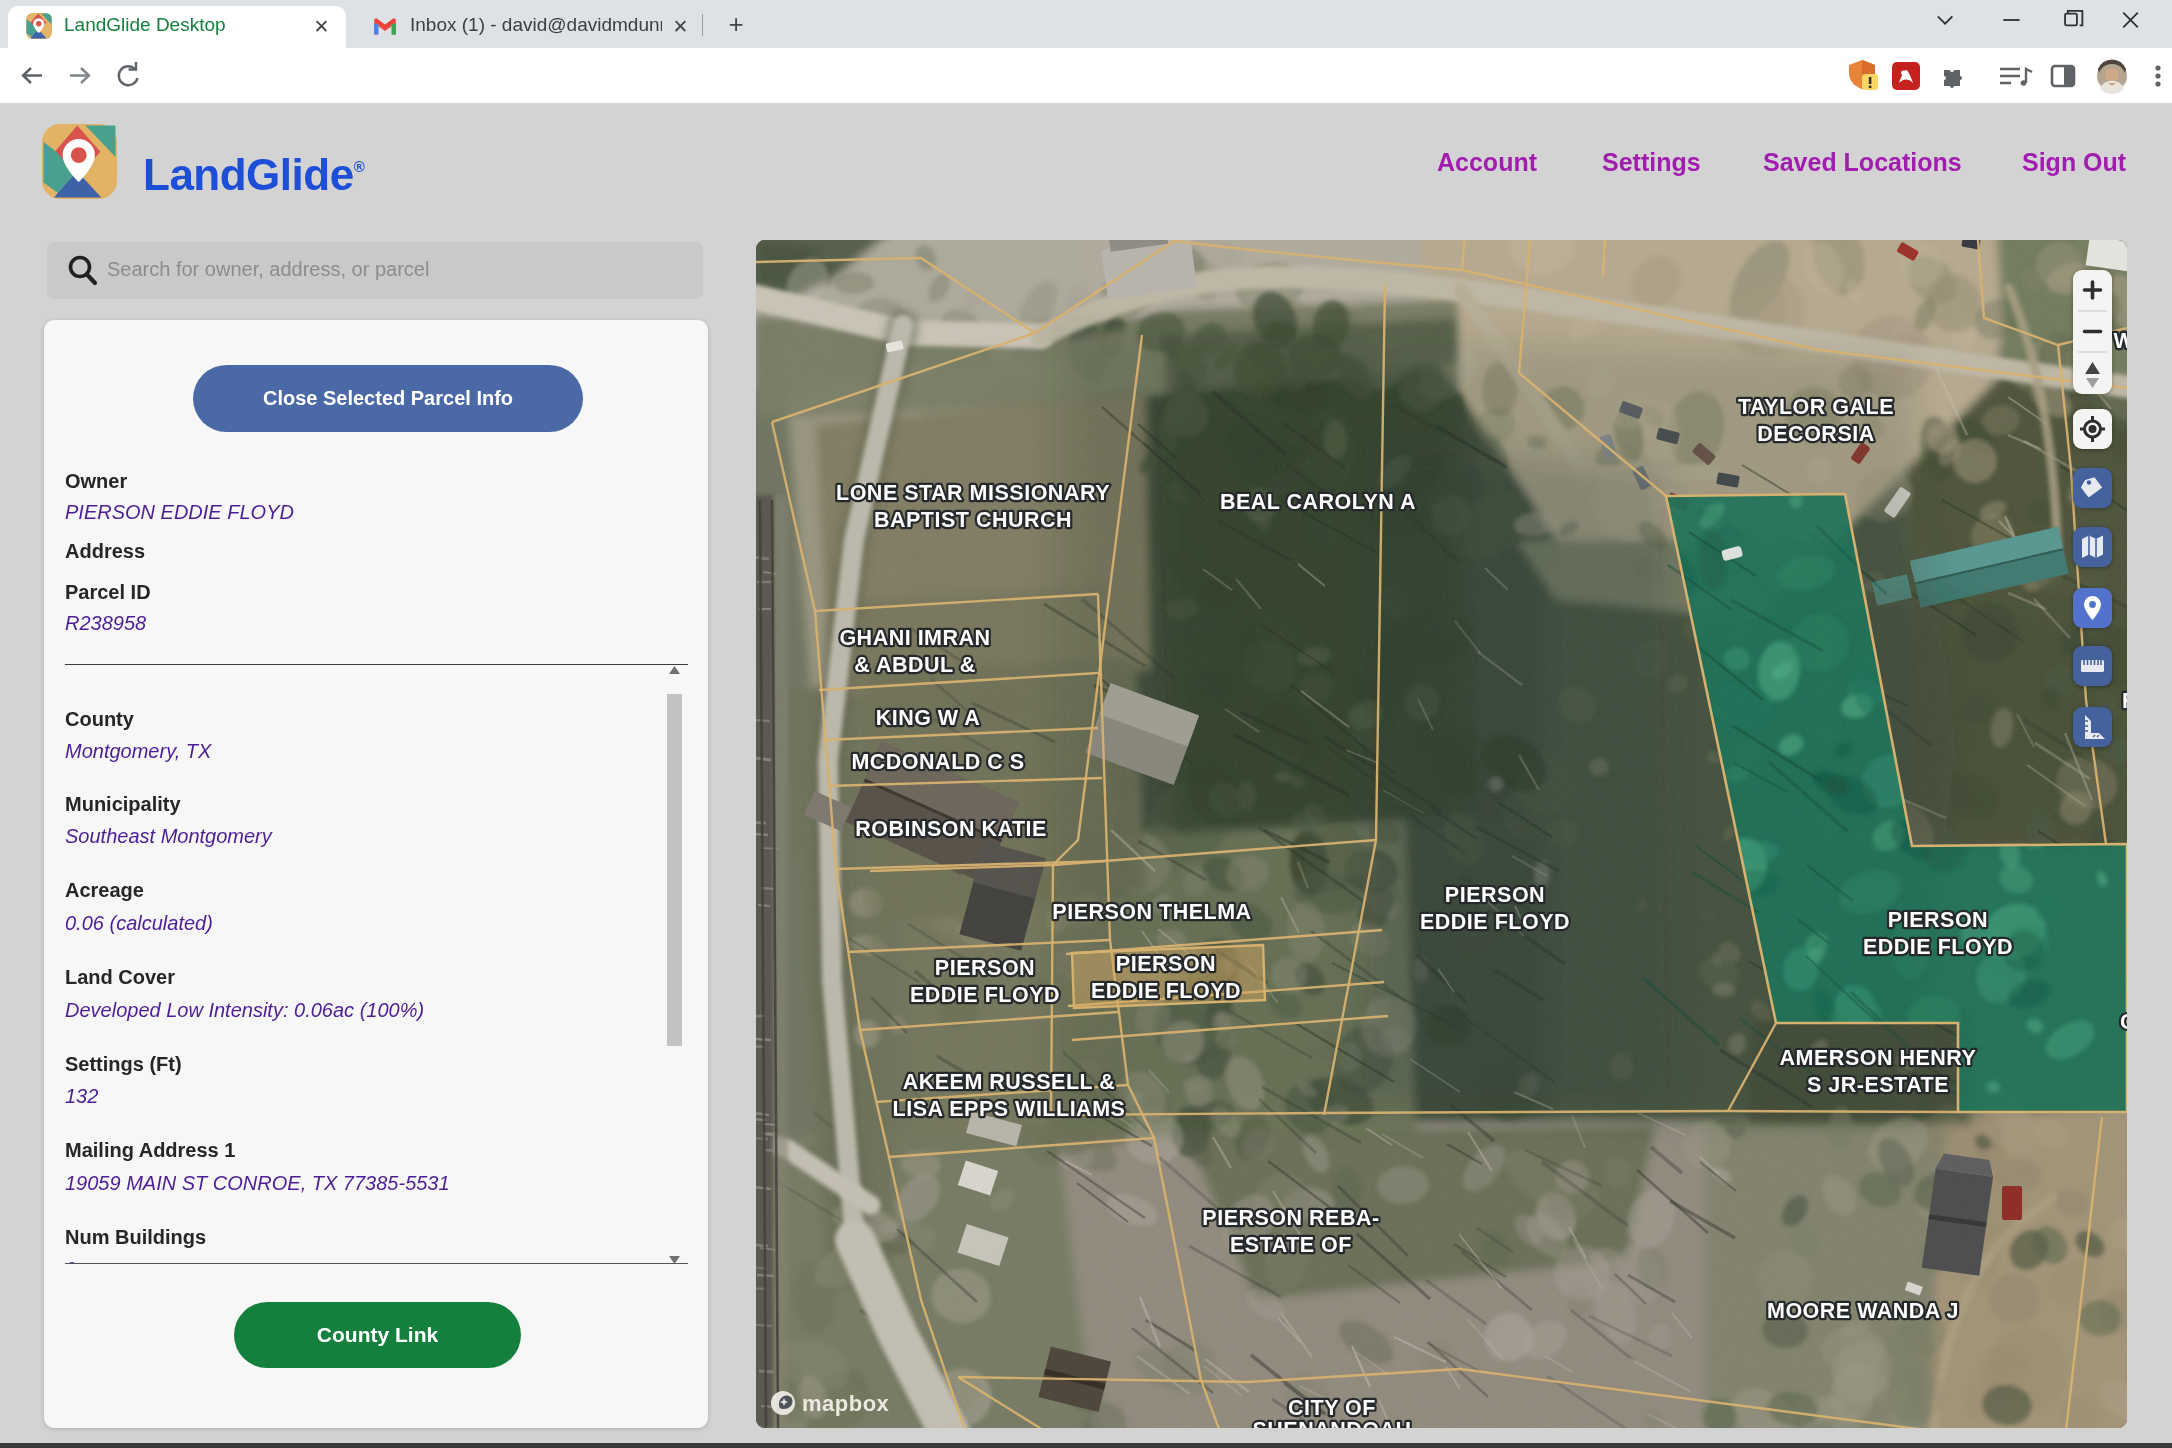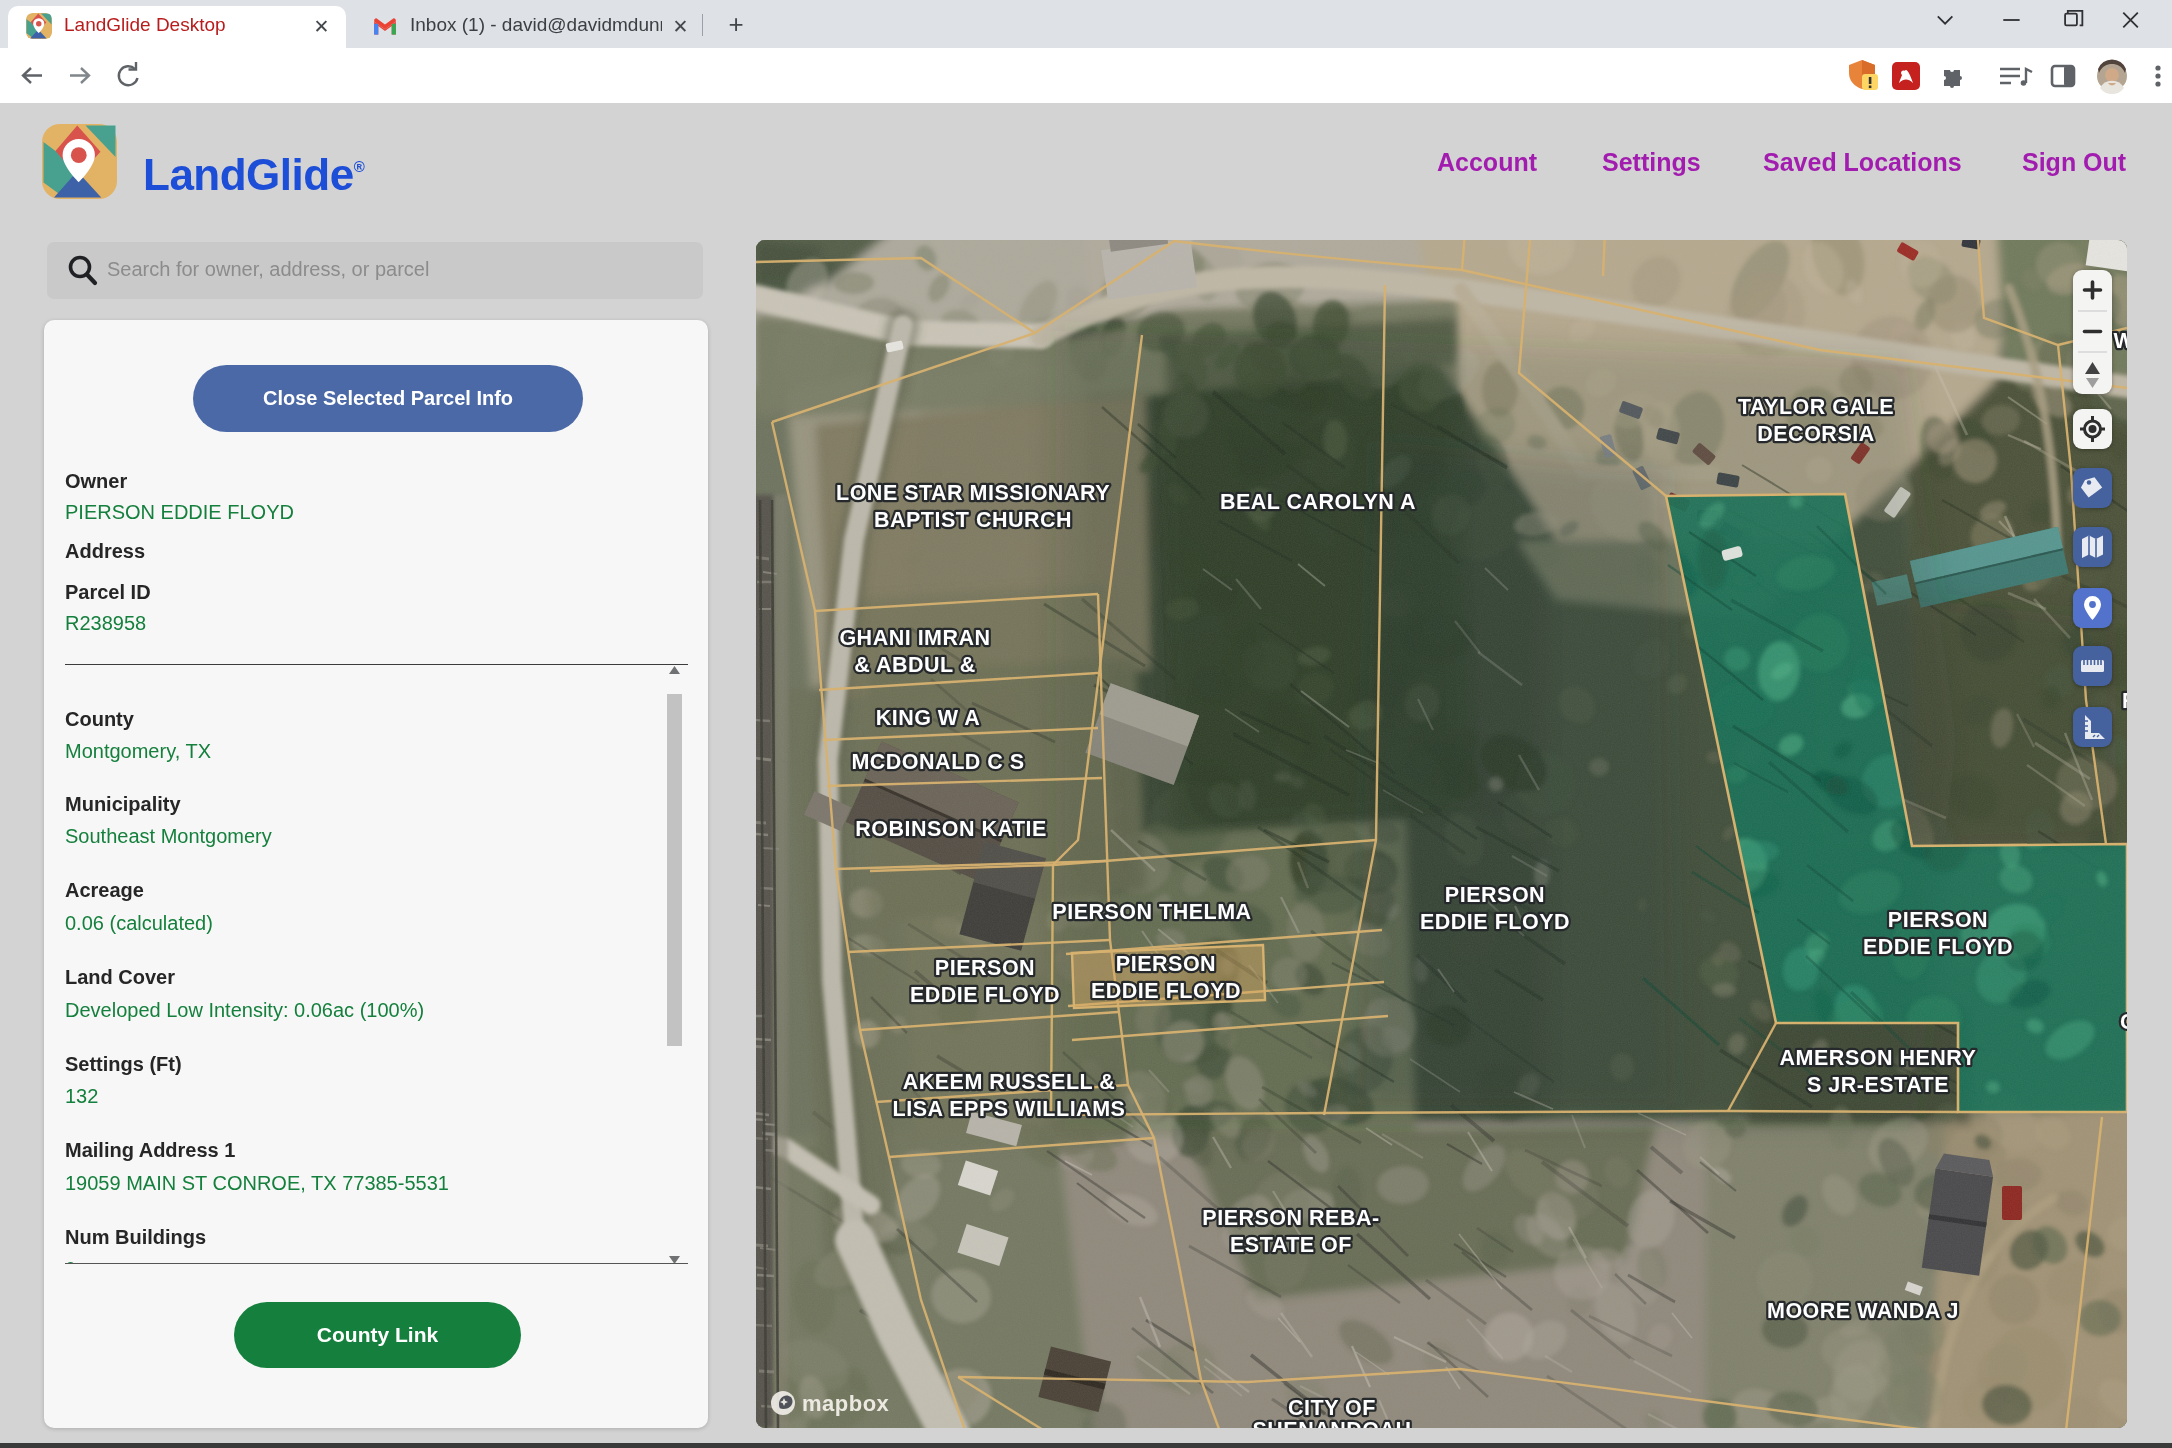--- a/index.html
+++ b/index.html
@@ -2,41 +2,41 @@
 <html><head>
 <meta charset="utf-8">
 <style>
   * { margin:0; padding:0; box-sizing:border-box; }
   html,body { width:2172px; height:1448px; overflow:hidden; font-family:"Liberation Sans", sans-serif; }
   body { background:#d3d3d3; position:relative; }
   
   .tabstrip { position:absolute; left:0; top:0; width:2172px; height:48px; background:#dee1e6; }
   .tab-active { position:absolute; left:8px; top:6px; width:338px; height:42px; background:#fff; border-radius:10px 10px 0 0; }
   .tab-fav { position:absolute; left:18px; top:7px; width:26px; height:26px; border-radius:6px; overflow:hidden; }
-  .tab-title { position:absolute; left:56px; top:8px; font-size:19px; color:#b91c1c; white-space:nowrap; }
+  .tab-title { position:absolute; left:56px; top:8px; font-size:19px; color:#15803d; white-space:nowrap; }
   .tab-x { position:absolute; top:12px; width:17px; height:17px; color:#45494d; font-size:19px; line-height:17px; text-align:center; }
   .tab2 { position:absolute; left:350px; top:6px; width:346px; height:42px; }
   .newtab { position:absolute; left:722px; top:10px; width:28px; height:28px; color:#44474a; font-size:26px; line-height:28px; text-align:center; font-weight:400;}
   .winctl { position:absolute; top:0; height:40px; color:#303134; }
   .toolbar { position:absolute; left:0; top:48px; width:2172px; height:55px; background:#ffffff; }
   .omni { position:absolute; left:162px; top:8px; width:1660px; height:40px; border-radius:20px; background:#eef1f3; }
   .urltxt { position:absolute; left:44px; top:8px; font-size:20px; color:#27292b; letter-spacing:0.2px;}
   
   .appicon { position:absolute; left:42px; top:124px; width:75px; height:76px; }
   .brand { position:absolute; left:143px; top:150px; font-size:44px; font-weight:bold; color:#1d4ed8; letter-spacing:-0.5px; }
   .brand sup { font-size:15px; vertical-align:18px; line-height:0; }
   .nav { position:absolute; top:148px; font-size:25px; color:#a21caf;font-weight:bold; }
   
   .search { position:absolute; left:47px; top:242px; width:656px; height:57px; background:#c9c9c9; border-radius:7px; }
   .search .ph { position:absolute; left:60px; top:16px; font-size:20px; color:#8c8c8c; }
   .card { position:absolute; left:44px; top:320px; width:664px; height:1108px; background:#f7f7f7; border-radius:10px; box-shadow:0 1px 4px rgba(0,0,0,0.18); }
   .btn-close { position:absolute; left:149px; top:45px; width:390px; height:67px; background:#4b69a6; border-radius:34px; color:#fff; font-size:20px; font-weight:bold; text-align:center; line-height:67px; }
   .fld { position:absolute; left:21px; font-size:20px; color:#2e2e2e; }
   .fld b { font-weight:bold; color:#262626;}
-  .fld .v { color:#15803d; }
+  .fld .v { color:#4c1d95;font-style:italic; }
   .hr1 { position:absolute; left:21px; top:344px; width:623px; border-top:1.6px solid #3c3c3c; }
   .scrollwrap { position:absolute; left:21px; top:346px; width:623px; height:598px; overflow:hidden; border-bottom:1.6px solid #555; }
   .sbar { position:absolute; left:601px; top:10px; width:17px; height:578px; }
   .sthumb { position:absolute; left:1px; top:18px; width:15px; height:352px; background:#c2c2c2; }
   .btn-county { position:absolute; left:190px; top:982px; width:287px; height:66px; background:#15803d; border-radius:33px; color:#fff; font-size:21px; font-weight:bold; text-align:center; line-height:66px; }
   
   .map { position:absolute; left:756px; top:240px; width:1371px; height:1188px; border-radius:9px; overflow:hidden; background:#6e7260; }
   .bstrip { position:absolute; left:0; top:1443px; width:2172px; height:5px; background:#3a3a3a; }
 .mbtn { position:absolute; left:1317px; width:39px; height:40px; border-radius:9px; box-shadow:0 1px 4px rgba(0,0,0,0.35);}
 </style>

